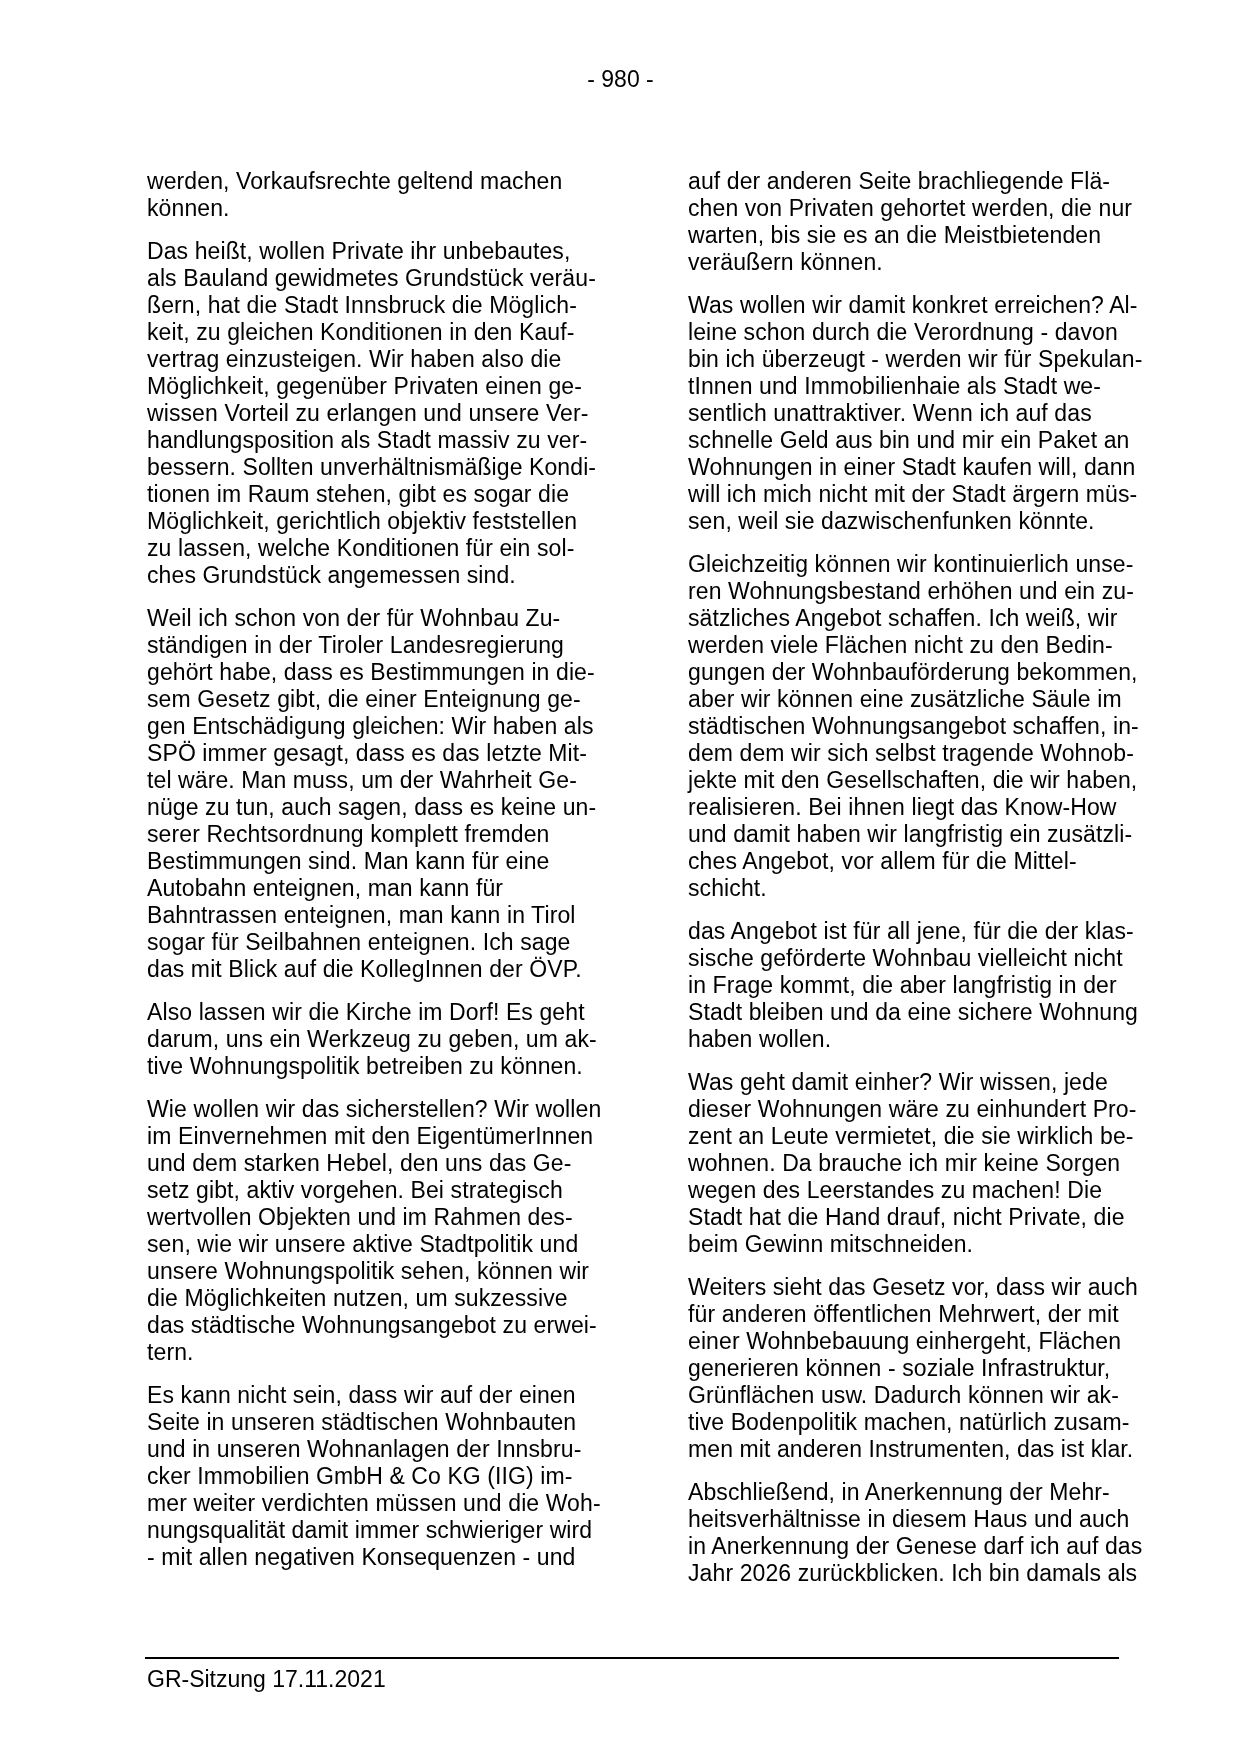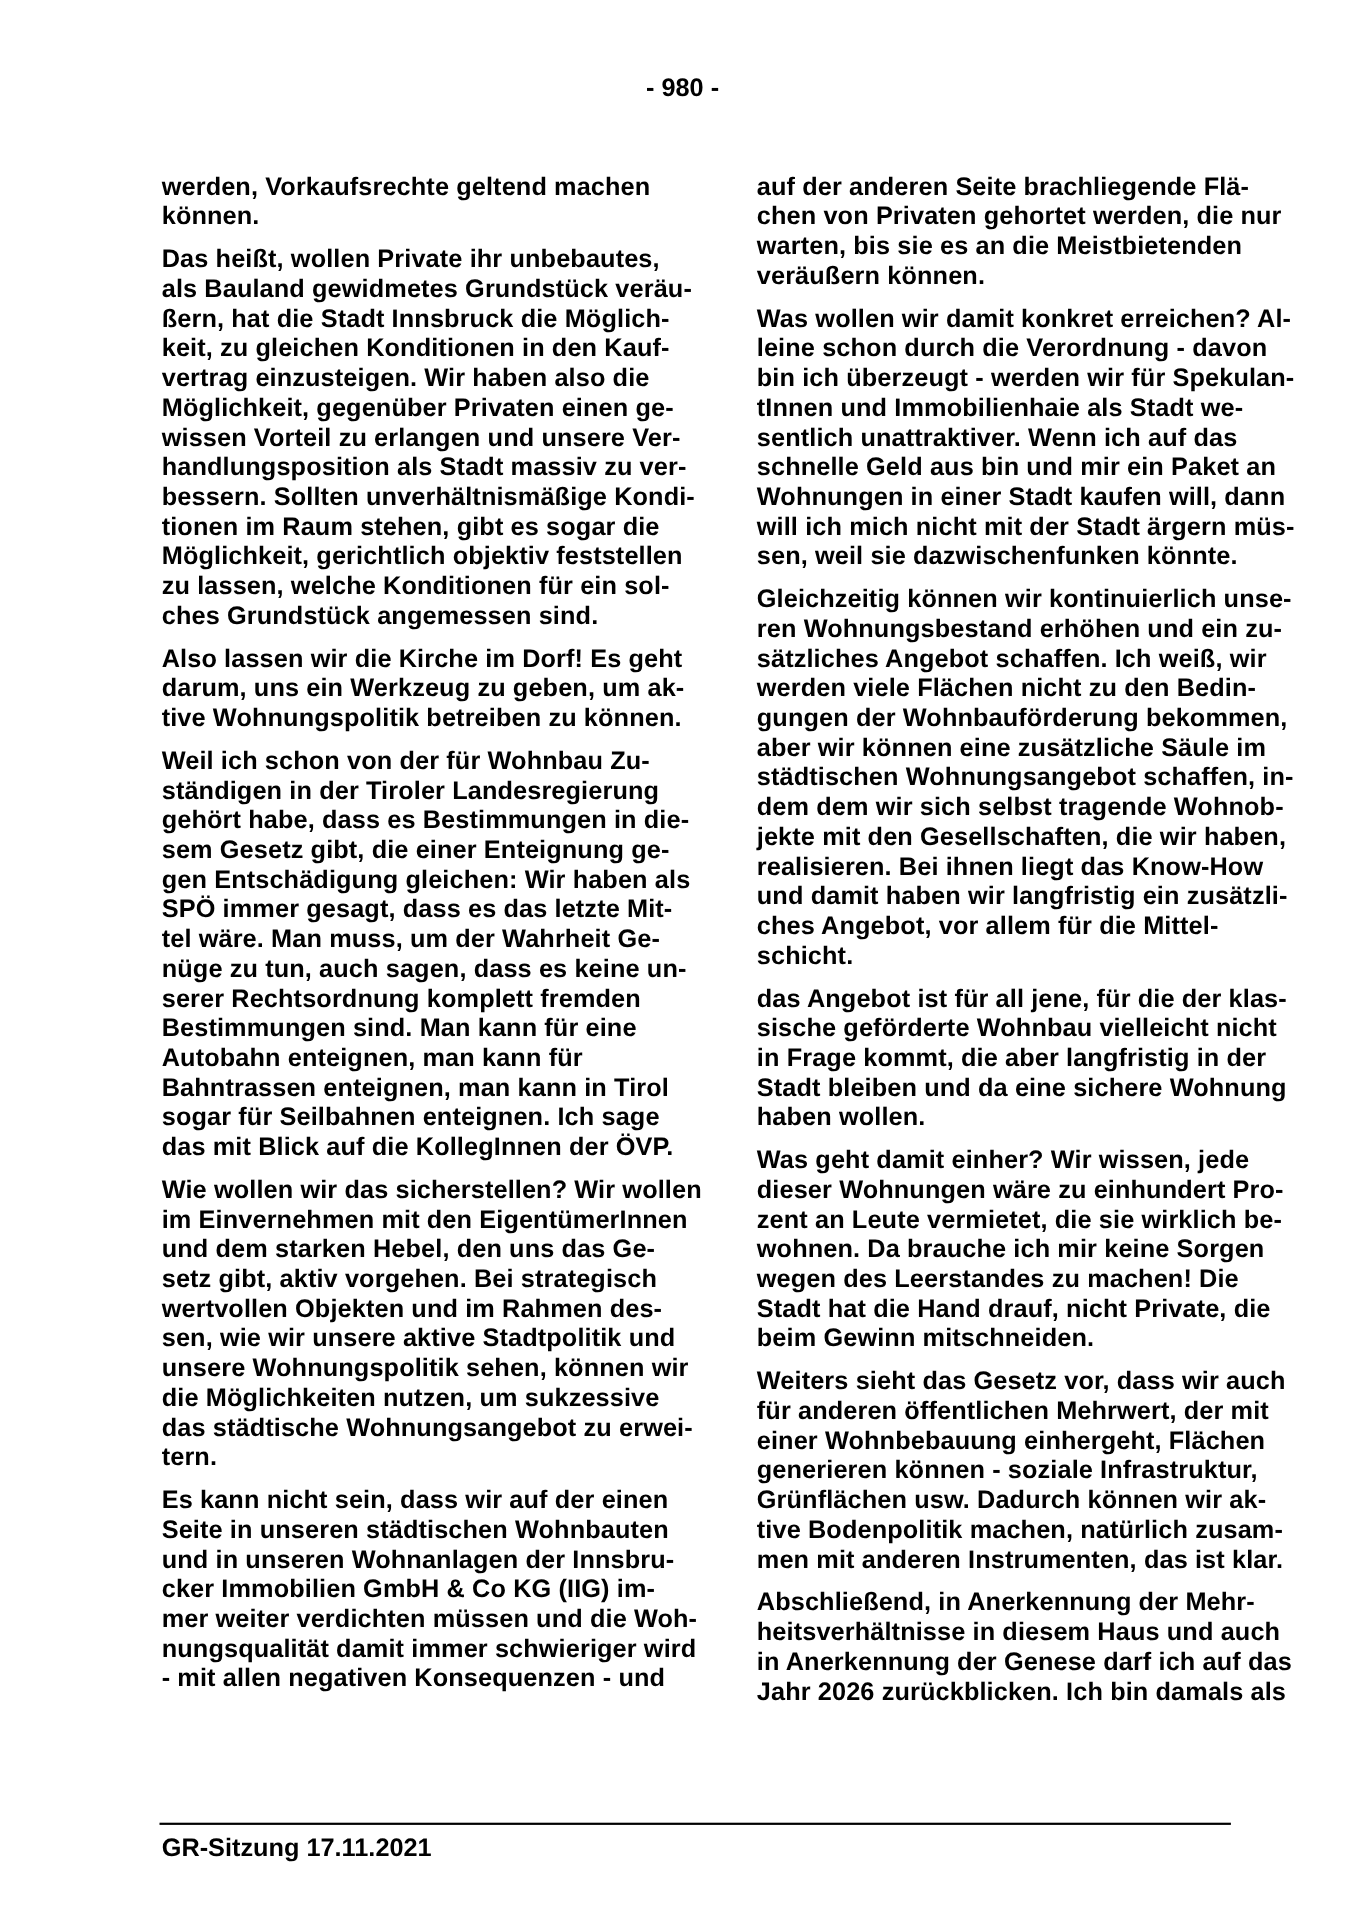--- a/index.html
+++ b/index.html
@@ -8,21 +8,20 @@
     background: #ffffff;
   }
   .page {
     position: relative;
     width: 1241px;
     height: 1754px;
     background: #ffffff;
     font-family: "Liberation Sans", sans-serif;
     color: #000000;
     overflow: hidden;
-    font-weight: bold;
   }
   .page-number {
     position: absolute;
     top: 66px;
     left: 0;
     width: 100%;
     text-align: center;
     font-size: 23px;
     line-height: 27px;
   }
@@ -32,21 +31,21 @@
   }
   .column-left {
     left: 147px;
     width: 505px;
   }
   .column-right {
     left: 688px;
     width: 515px;
   }
   .para {
-    margin: 4px 0 12px 0;
+    margin: 16px 0 12px 0;
     font-size: 23px;
     line-height: 27px;
     white-space: pre;
     letter-spacing: 0.1px;
   }
   .footer-rule {
     position: absolute;
     left: 145px;
     top: 1657px;
     width: 974px;
@@ -78,37 +77,37 @@
 keit, zu gleichen Konditionen in den Kauf-
 vertrag einzusteigen. Wir haben also die
 Möglichkeit, gegenüber Privaten einen ge-
 wissen Vorteil zu erlangen und unsere Ver-
 handlungsposition als Stadt massiv zu ver-
 bessern. Sollten unverhältnismäßige Kondi-
 tionen im Raum stehen, gibt es sogar die
 Möglichkeit, gerichtlich objektiv feststellen
 zu lassen, welche Konditionen für ein sol-
 ches Grundstück angemessen sind.</p>
-    <p class="para">Also lassen wir die Kirche im Dorf! Es geht
-darum, uns ein Werkzeug zu geben, um ak-
-tive Wohnungspolitik betreiben zu können.</p>
     <p class="para">Weil ich schon von der für Wohnbau Zu-
 ständigen in der Tiroler Landesregierung
 gehört habe, dass es Bestimmungen in die-
 sem Gesetz gibt, die einer Enteignung ge-
 gen Entschädigung gleichen: Wir haben als
 SPÖ immer gesagt, dass es das letzte Mit-
 tel wäre. Man muss, um der Wahrheit Ge-
 nüge zu tun, auch sagen, dass es keine un-
 serer Rechtsordnung komplett fremden
 Bestimmungen sind. Man kann für eine
 Autobahn enteignen, man kann für
 Bahntrassen enteignen, man kann in Tirol
 sogar für Seilbahnen enteignen. Ich sage
 das mit Blick auf die KollegInnen der ÖVP.</p>
+    <p class="para">Also lassen wir die Kirche im Dorf! Es geht
+darum, uns ein Werkzeug zu geben, um ak-
+tive Wohnungspolitik betreiben zu können.</p>
     <p class="para">Wie wollen wir das sicherstellen? Wir wollen
 im Einvernehmen mit den EigentümerInnen
 und dem starken Hebel, den uns das Ge-
 setz gibt, aktiv vorgehen. Bei strategisch
 wertvollen Objekten und im Rahmen des-
 sen, wie wir unsere aktive Stadtpolitik und
 unsere Wohnungspolitik sehen, können wir
 die Möglichkeiten nutzen, um sukzessive
 das städtische Wohnungsangebot zu erwei-
 tern.</p>

